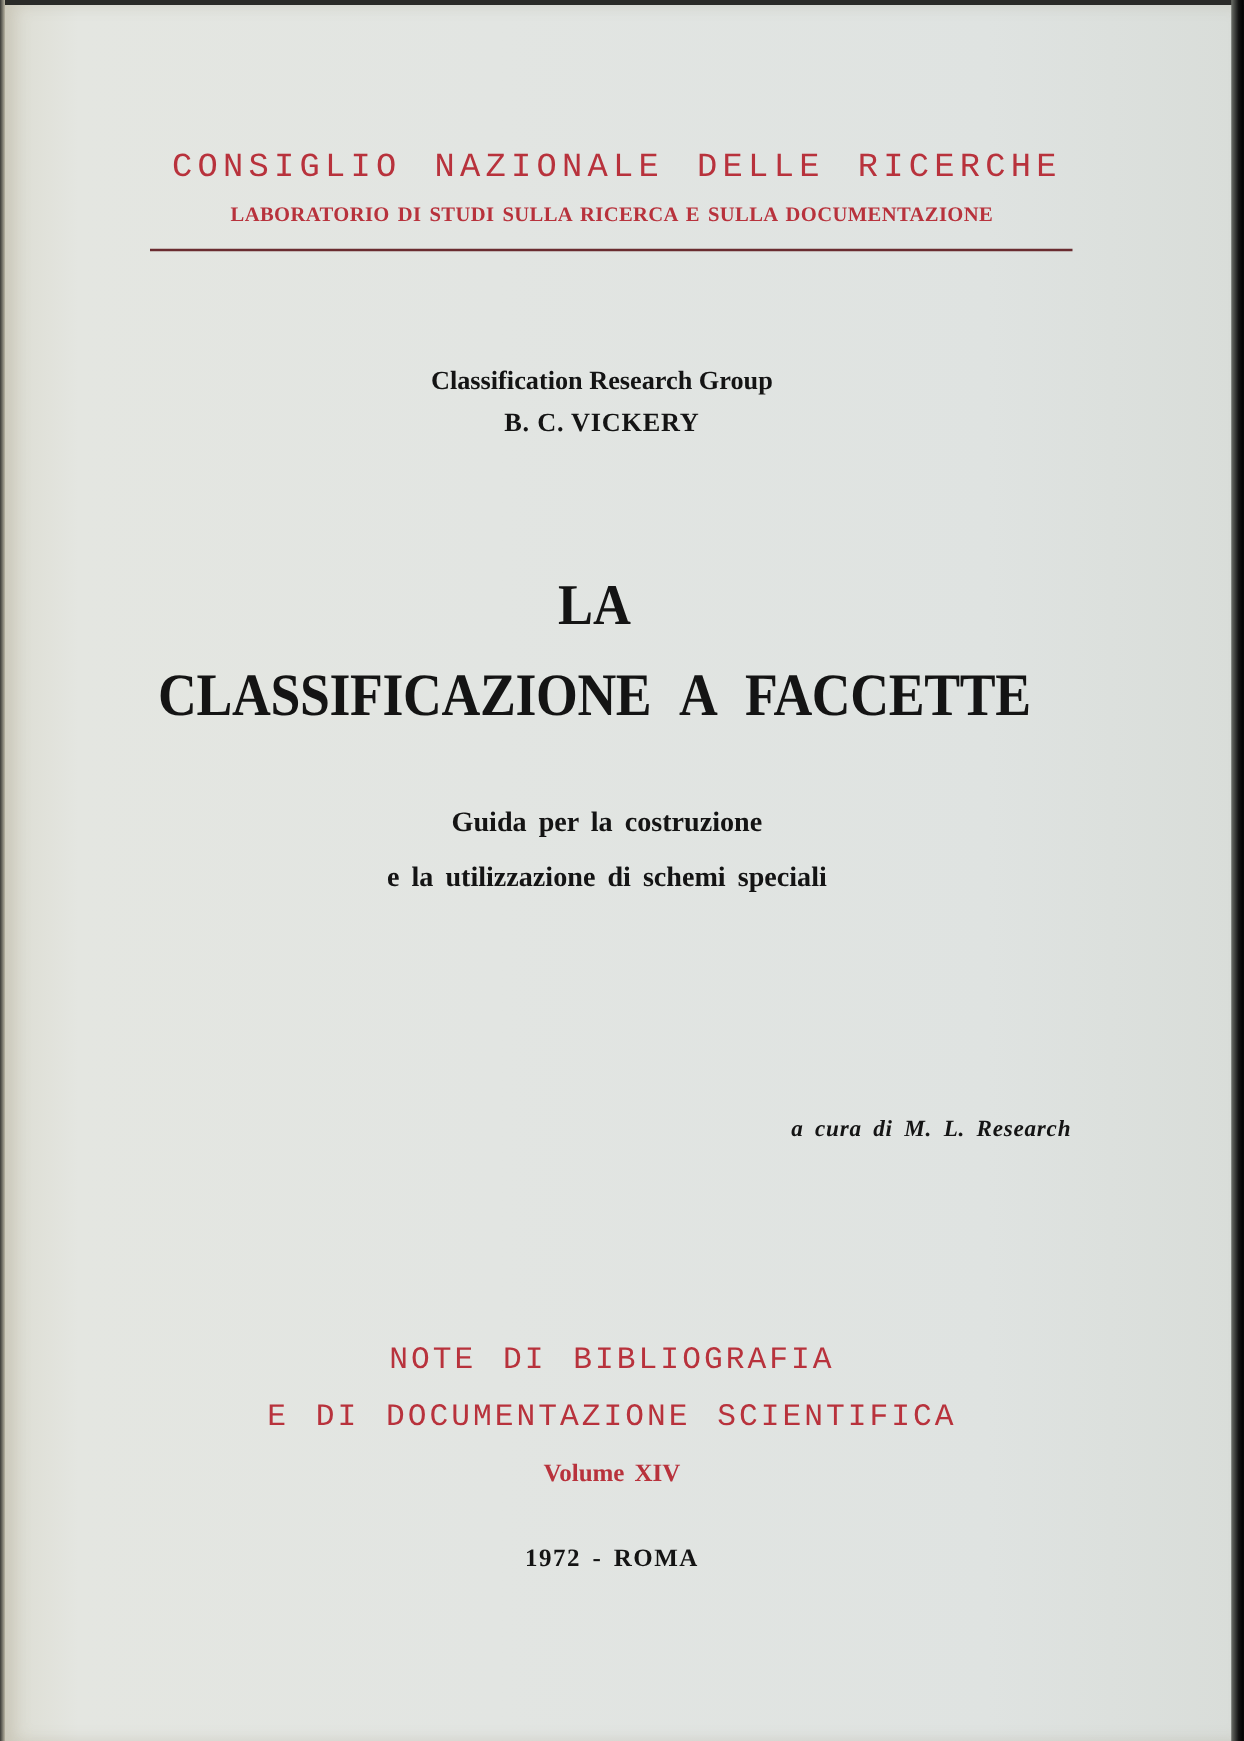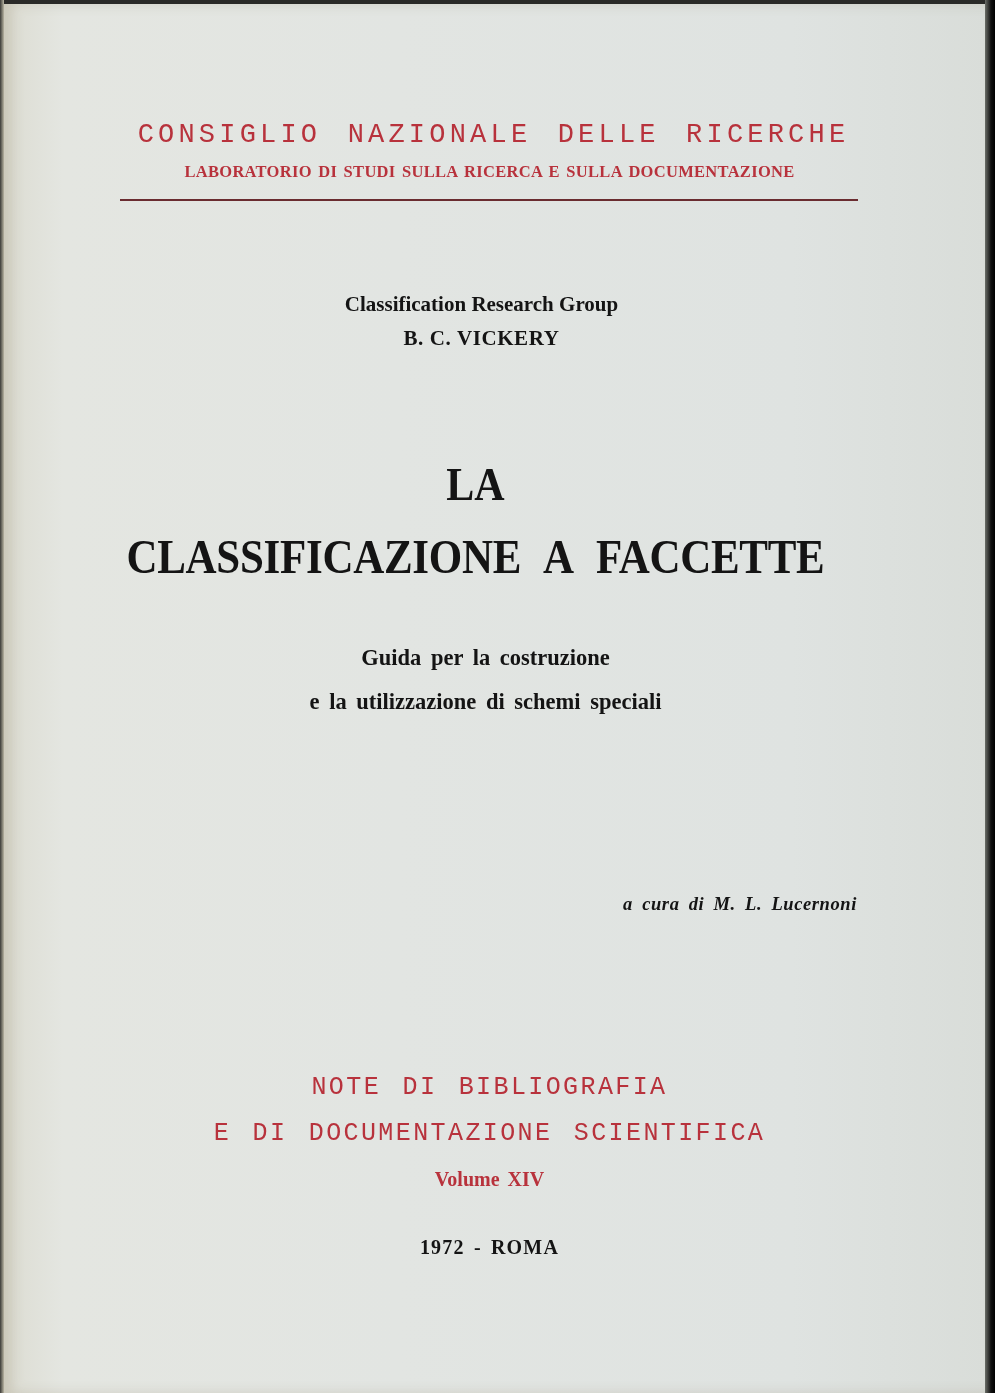--- a/index.html
+++ b/index.html
@@ -173,21 +173,21 @@
 
   <div class="abs group-line black">Classification Research Group</div>
   <div class="abs author-line black">B. C. VICKERY</div>
 
   <div class="abs title-la black">LA</div>
   <div class="abs title-main black">CLASSIFICAZIONE A FACCETTE</div>
 
   <div class="abs subtitle-1 black">Guida per la costruzione</div>
   <div class="abs subtitle-2 black">e la utilizzazione di schemi speciali</div>
 
-  <div class="editor-line black">a cura di M. L. Lucernoni</div>
+  <div class="editor-line black">a cura di M. L. Research</div>
 
   <div class="abs series-1 red">NOTE DI BIBLIOGRAFIA</div>
   <div class="abs series-2 red">E DI DOCUMENTAZIONE SCIENTIFICA</div>
   <div class="abs volume red">Volume XIV</div>
 
   <div class="abs year-place black">1972 - ROMA</div>
 </div>
 
 <div class="edge-right"></div>
 

